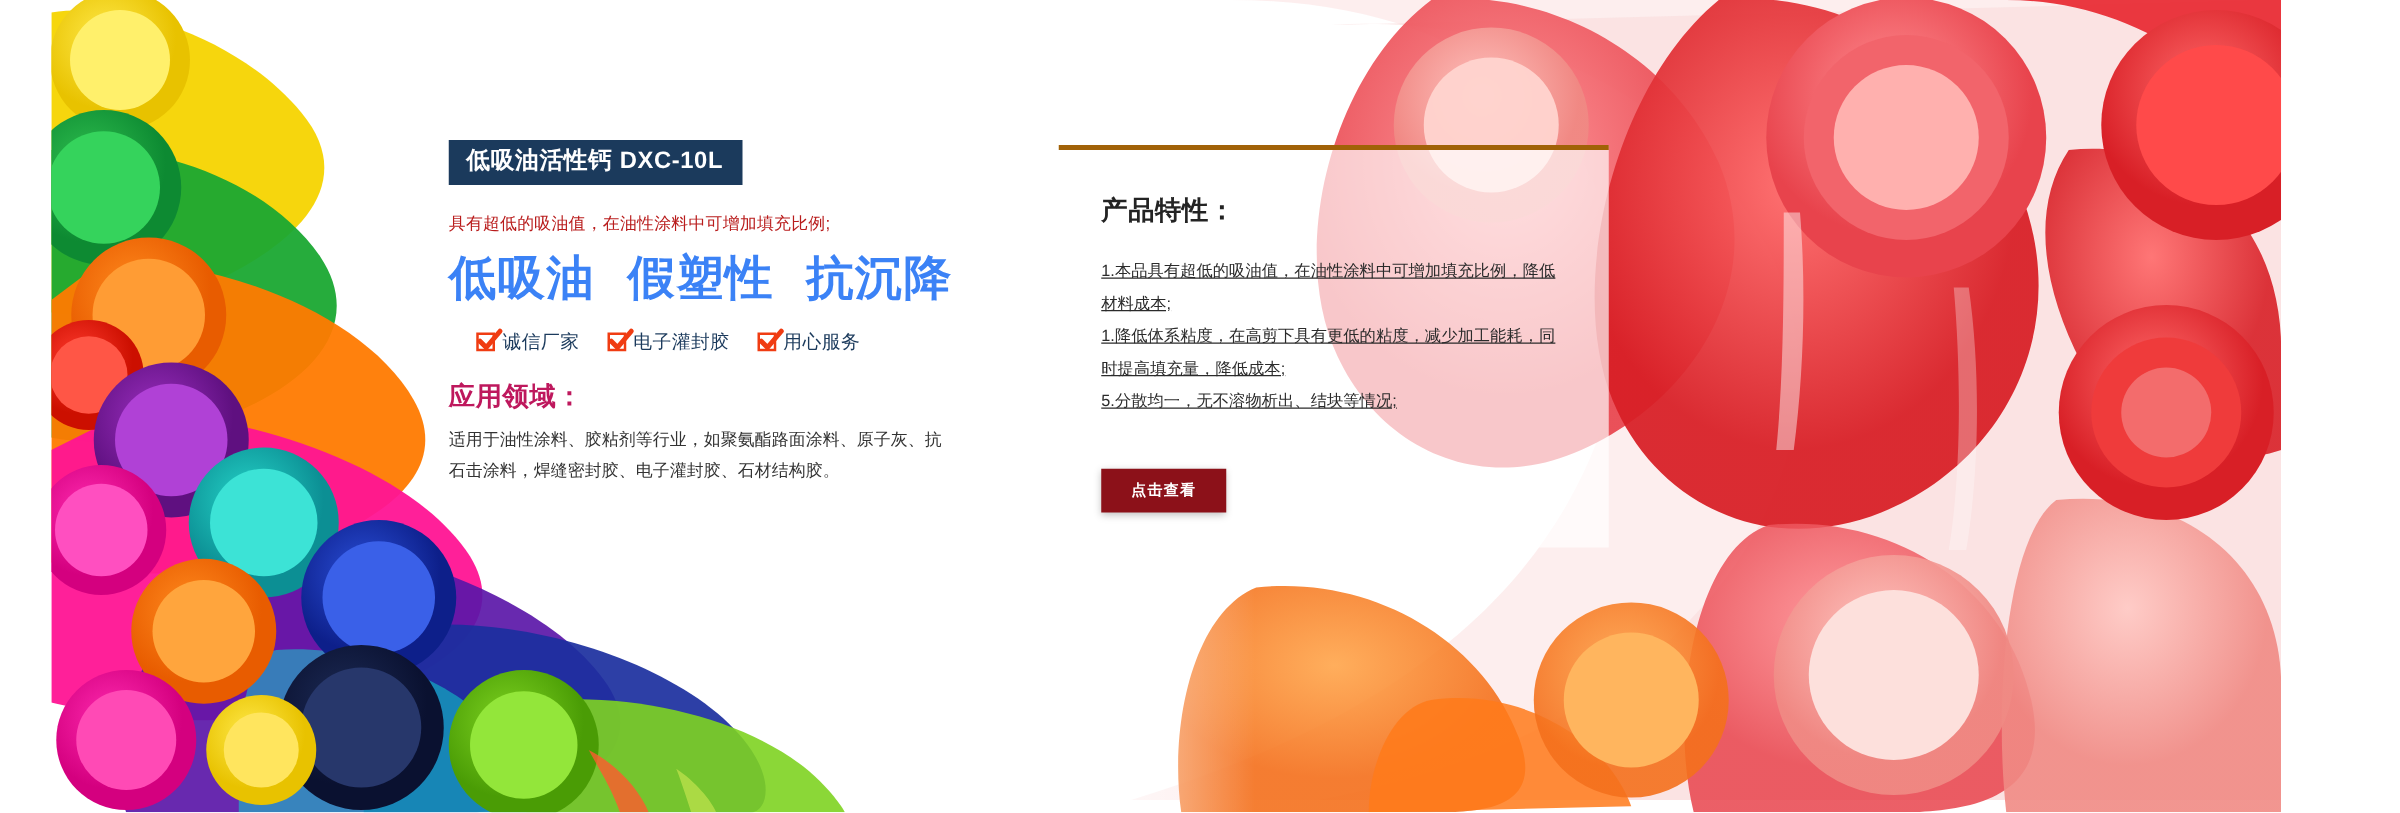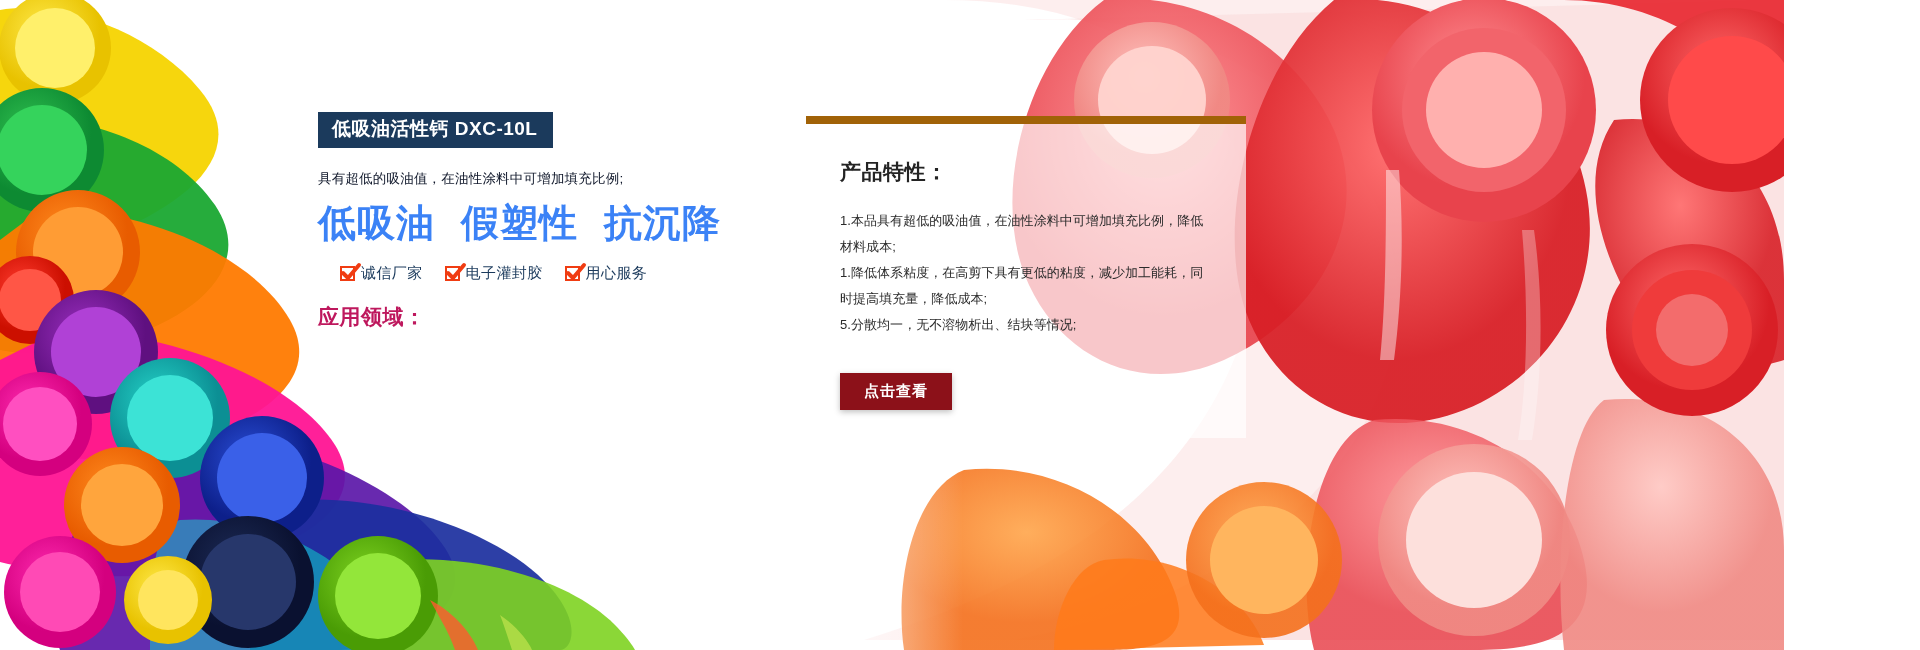--- a/index.html
+++ b/index.html
@@ -10,20 +10,21 @@
     overflow:hidden;
     position:relative;
   }
 
   #banner {
     position:relative;
     width:1784px;
     height:650px;
     overflow:hidden;
     background:#ffffff;
+    margin-left:41px;
   }
 
   
   .bg-layer { position:absolute; inset:0; pointer-events:none; }
 
   
   .left-art {
     position:absolute; left:0; top:0; width:640px; height:650px;
     overflow:hidden;
   }
@@ -49,21 +50,21 @@
     font-size:19px;
     font-weight:bold;
     letter-spacing:.5px;
     padding:7px 16px 8px 14px;
     line-height:1.1;
     white-space:nowrap;
   }
   .subline {
     margin-top:22px;
     font-size:13.5px;
-    color:#0f172a;
+    color:#b91c1c;
     letter-spacing:.2px;
     white-space:nowrap;
   }
   .headline {
     margin-top:14px;
     font-size:38px;
     font-weight:bold;
     color:#3b82f6;
     letter-spacing:1px;
     white-space:nowrap;
@@ -103,39 +104,40 @@
     width:402px;
     letter-spacing:.1px;
   }
 
   
   .feature-panel {
     position:absolute;
     left:806px; top:116px;
     width:440px; height:322px;
     background:rgba(255,255,255,0.68);
-    border-top:8px solid #a16207;
+    border-top:4px solid #a16207;
   }
   .panel-inner { padding:34px 30px 0 34px; }
   .panel-heading {
     font-size:21px; font-weight:bold; color:#232323; letter-spacing:.5px;
   }
   .panel-list {
     margin-top:22px;
     font-size:13px;
     color:#2b2b2b;
     line-height:2.0;
     letter-spacing:.05px;
+    text-decoration:underline;
   }
   .panel-list div { white-space:normal; }
   .cta-btn {
     position:absolute; left:34px; bottom:28px;
     background:#8c1119;
     color:#ffffff;
-    font-size:15px;
+    font-size:12px;
     font-weight:bold;
     letter-spacing:1px;
     padding:9px 24px;
     border:none;
     cursor:pointer;
     font-family:"Liberation Sans","DejaVu Sans",sans-serif;
   }
 </style>
 </head>
 <body>
@@ -330,20 +332,21 @@
                 <path d="M3 11 L8 16 L19 3" stroke="#f03c12" stroke-width="4" fill="none" stroke-linecap="round" stroke-linejoin="round"></path>
               </svg>
           </span>
           <span class="checkitem-label">用心服务</span>
         </div>
 
       </div>
 
       <div class="app-heading">应用领域：</div>
 
+      <div class="app-body">适用于油性涂料、胶粘剂等行业，如聚氨酯路面涂料、原子灰、抗石击涂料，焊缝密封胶、电子灌封胶、石材结构胶。</div>
 
     </div>
 
     <div class="feature-panel">
       <div class="panel-inner">
 
         <div class="panel-heading">产品特性：</div>
 
         <div class="panel-list">
           <div>1.本品具有超低的吸油值，在油性涂料中可增加填充比例，降低材料成本;</div>

